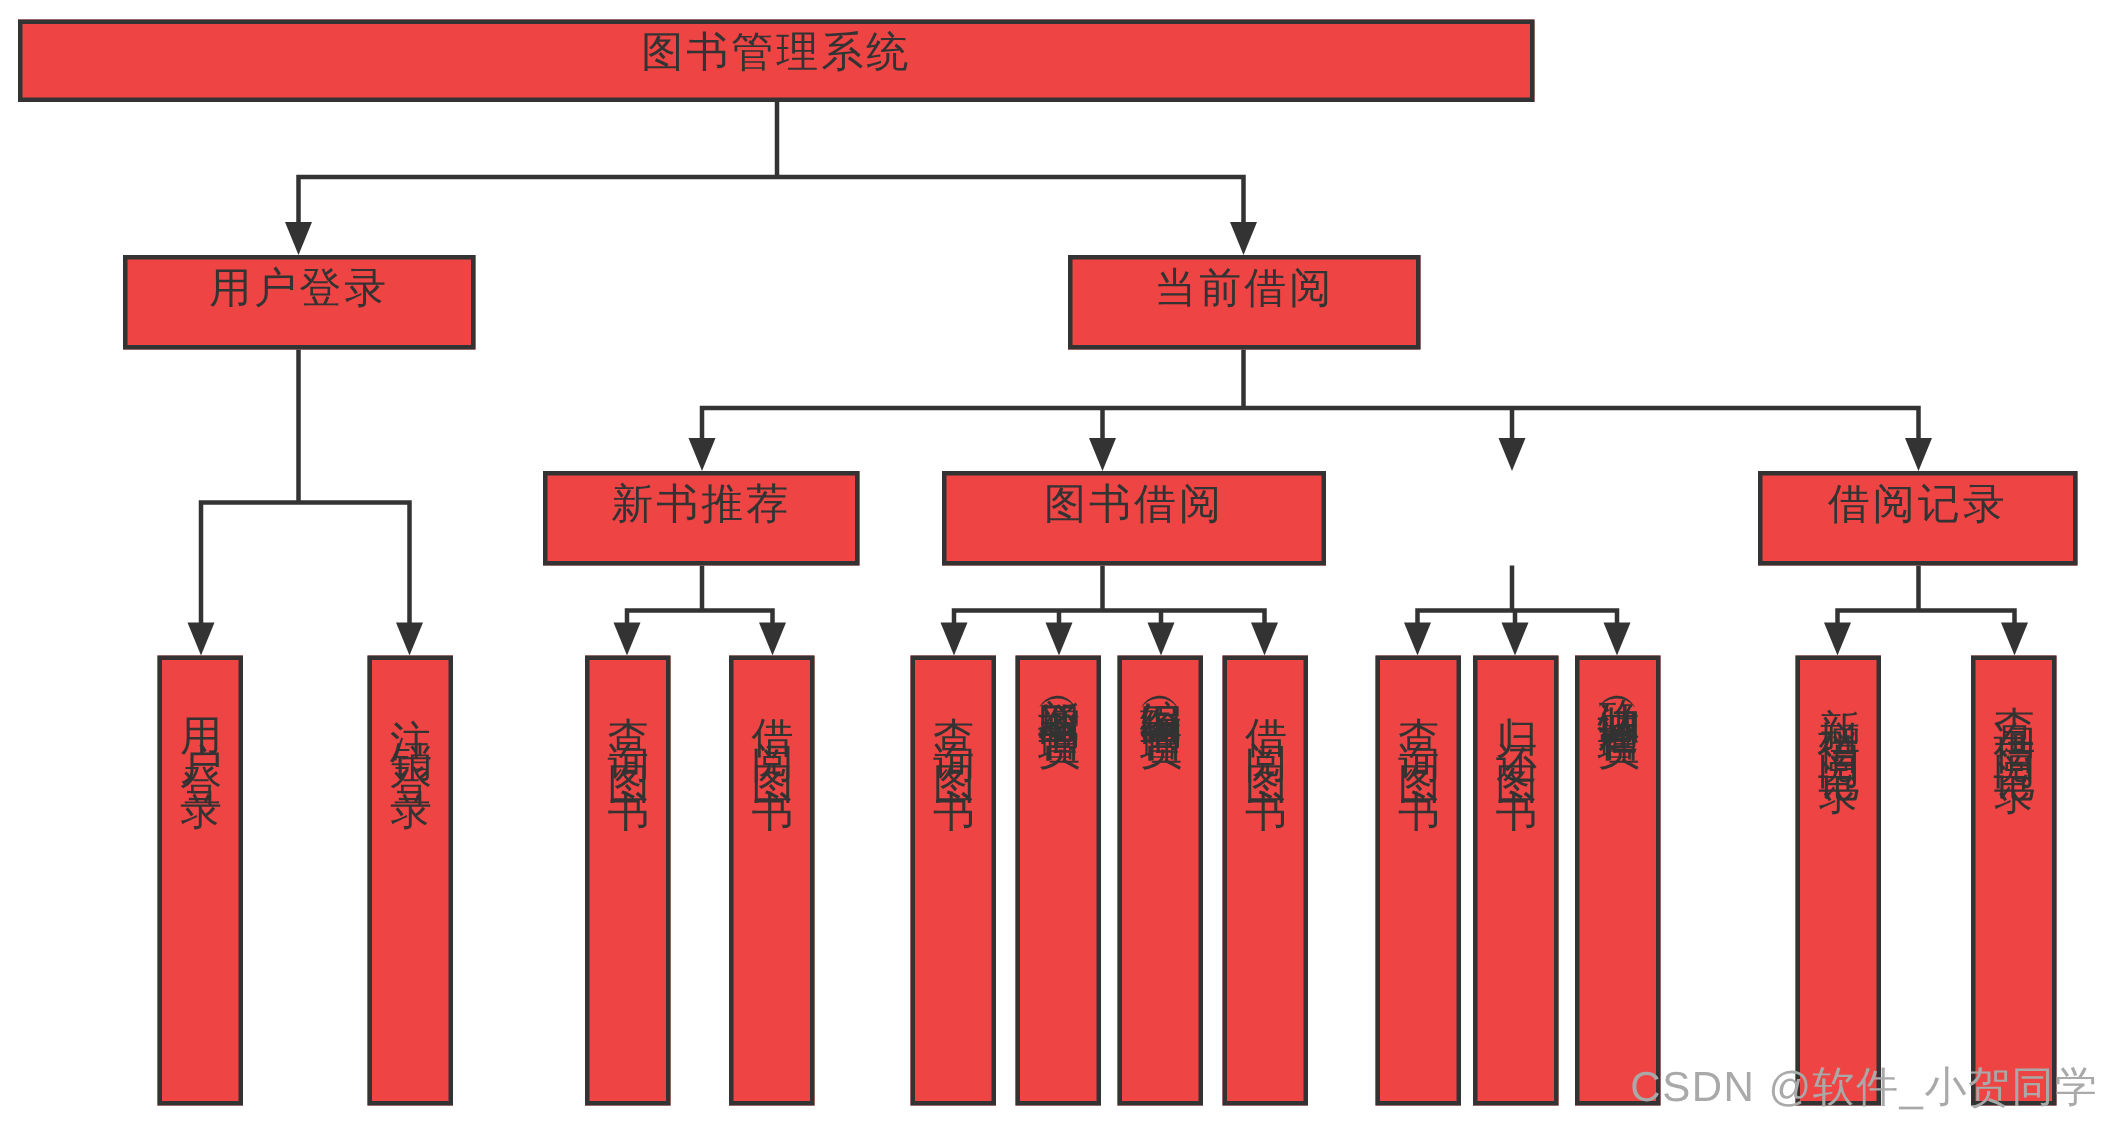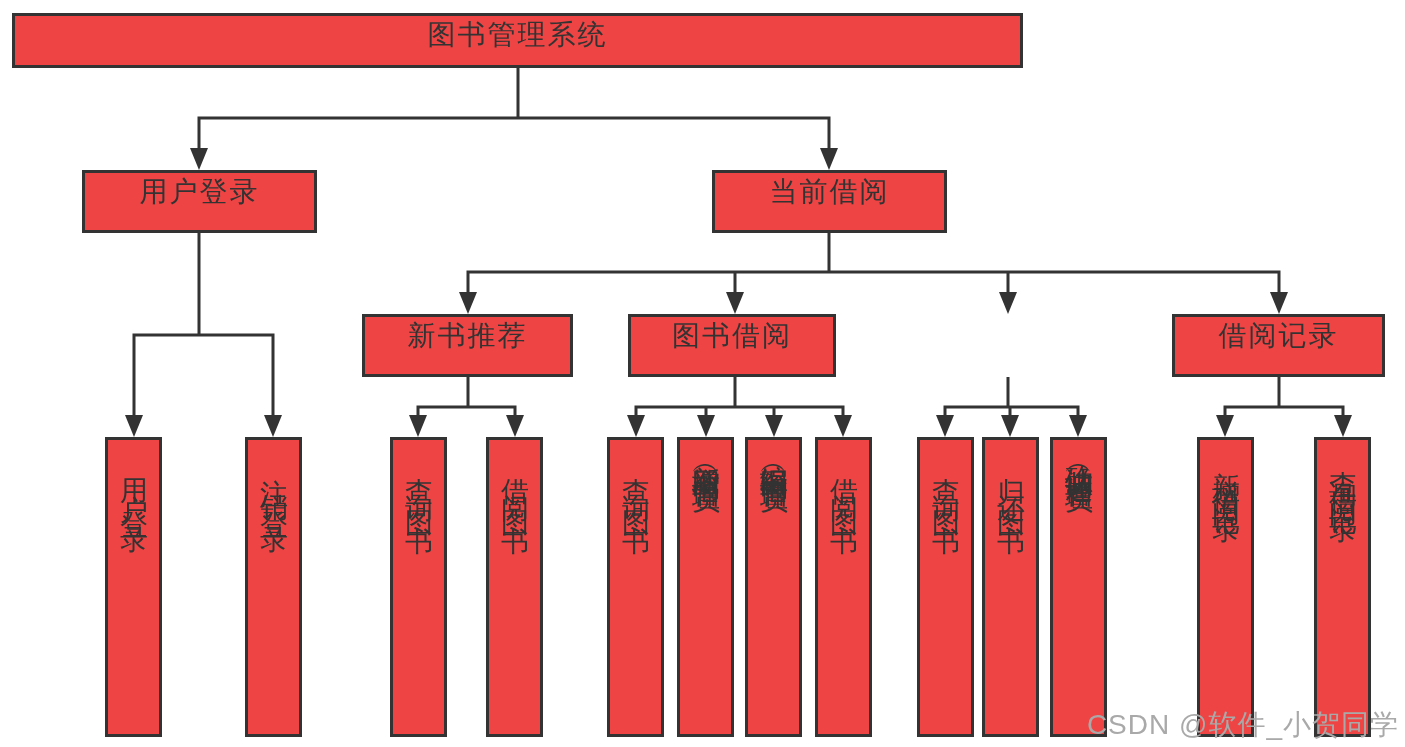--- a/index.html
+++ b/index.html
@@ -120,21 +120,21 @@
   <div class="node h-node lvl2" style="left:82px;">
     <span>用户登录</span>
   </div>
   <div class="node h-node lvl2" style="left:712px;">
     <span>当前借阅</span>
   </div>
 
   <div class="node h-node lvl3" style="left:362px;width:211px;">
     <span>新书推荐</span>
   </div>
-  <div class="node h-node lvl3" style="left:628px;width:208px;font-family:Liberation Mono, monospace;">
+  <div class="node h-node lvl3" style="left:628px;width:256px;font-family:Liberation Mono, monospace;">
     <span>图书借阅</span>
   </div>
   <div class="node h-node lvl3" style="left:1172px;width:213px;">
     <span>借阅记录</span>
   </div>
 
   <div class="node leaf sp4" style="left:105px;">
     <span class="vtext">用户登录</span>
   </div>
   <div class="node leaf sp4" style="left:245px;">

